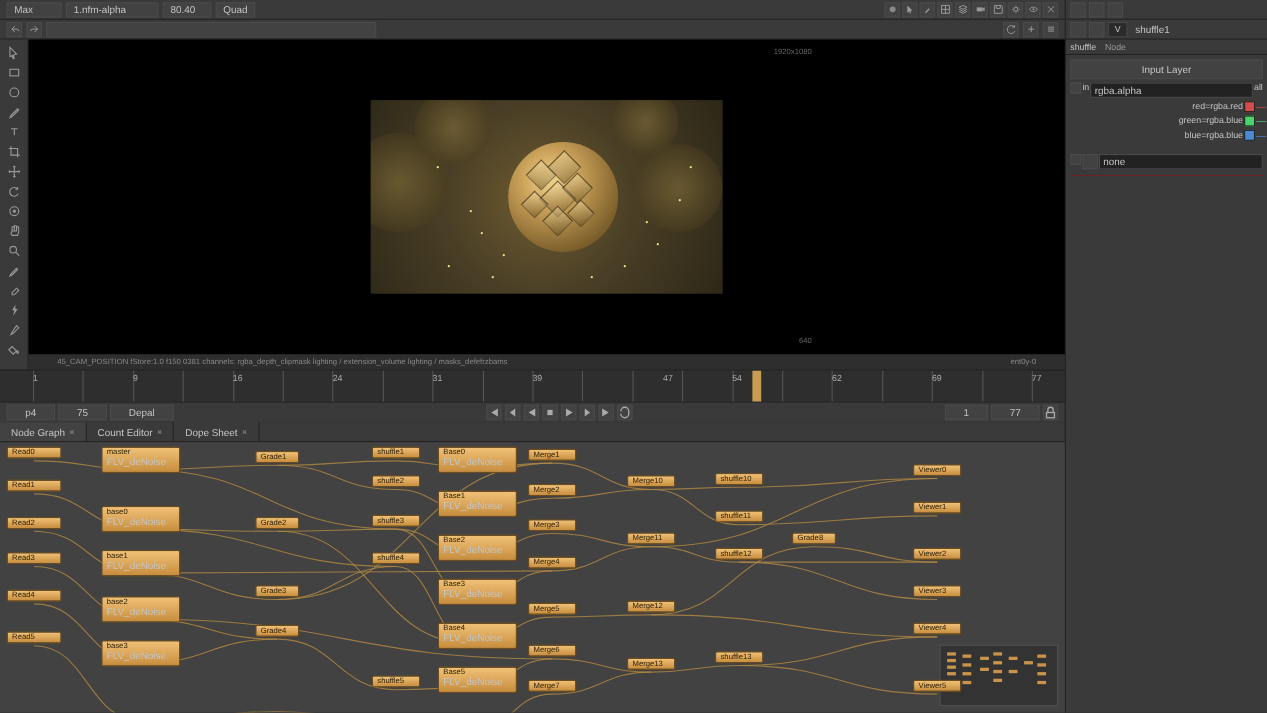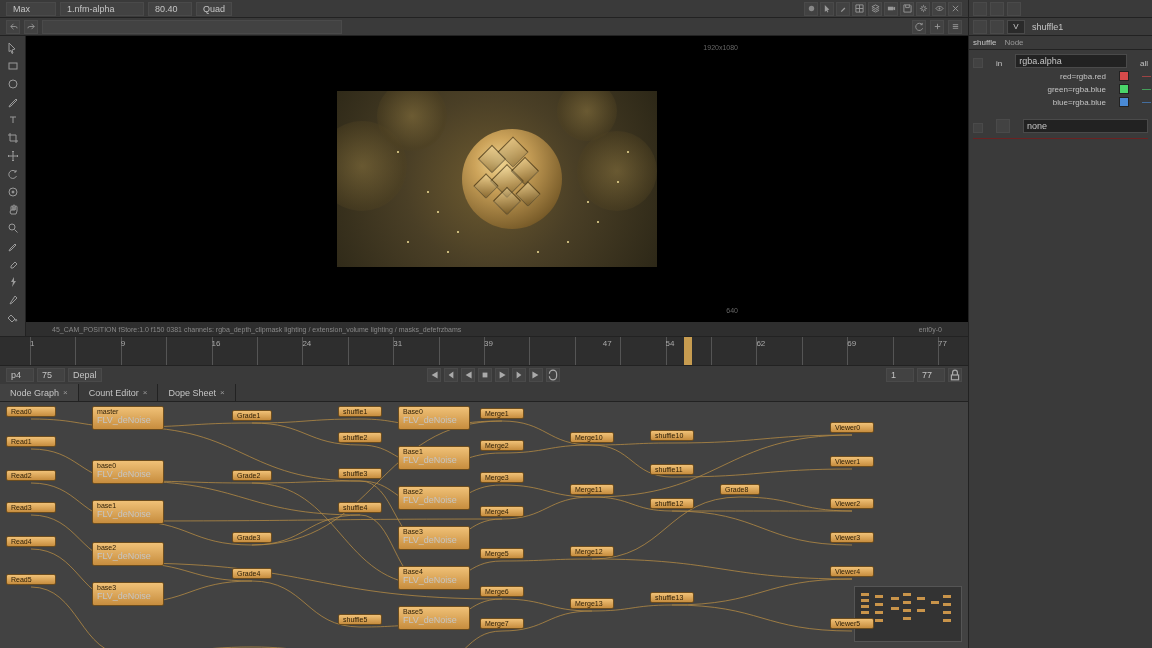--- a/index.html
+++ b/index.html
@@ -34,41 +34,41 @@
   .vpinfo{height:14px;background:var(--bg0);padding:0 26px;display:flex;align-items:center;white-space:nowrap;}
   .vpinfo .sp{flex:1;}
   
   .tlbar{height:30px;background:var(--bg0);border-top:1px solid #222;border-bottom:1px solid #222;display:flex;flex-direction:column;}
   .ruler{flex:1;position:relative;background:var(--bg0);margin:0 30px;}
   .ruler .tick{position:absolute;top:0;bottom:0;width:1px;background:#555;}
   .ruler .tl{position:absolute;top:2px;color:#aaa;font-size:8px;}
   .ruler .cursor{position:absolute;top:0;bottom:0;width:8px;background:var(--accent);opacity:.9;}
   .tlctrls{height:18px;background:var(--bg1);display:flex;align-items:center;gap:3px;padding:0 6px;}
   .tlctrls .btn{width:14px;height:14px;background:var(--bg2);border:1px solid var(--edge);display:flex;align-items:center;justify-content:center;}
-  .tlctrls .fld{background:var(--bg2);border:1px solid var(--edge);padding:1px 4px;min-width:28px;height:14px;display:inline-flex;align-items:center;}
+  .tlctrls .fld{background:var(--bg2);border:1px solid var(--edge);padding:1px 16px;min-width:28px;height:14px;display:inline-flex;align-items:center;}
   
   .tabs{height:18px;background:var(--bg1);border-bottom:1px solid #222;display:flex;align-items:stretch;}
   .tabs .tab{padding:3px 10px;border-right:1px solid #222;background:var(--bg1);display:flex;align-items:center;gap:4px;justify-content:space-between;}
   .tabs .tab.active{background:var(--bg2);}
   .tabs .tab .x{color:#999;font-size:8px;}
   .nodegraph{flex:1;position:relative;background:var(--bg2);overflow:hidden;}
   .nodegraph svg.wires{position:absolute;left:0;top:0;width:100%;height:100%;pointer-events:none;}
   .nodegraph svg.wires path{stroke:#b38a44;stroke-width:1;fill:none;opacity:.8;}
   .node{position:absolute;background:linear-gradient(#f0c177,#c78d3e);border:1px solid var(--node-edge);border-radius:2px;padding:1px 4px;font-size:7px;color:#2a1c05;white-space:nowrap;}
   .node.big{width:72px;height:24px;}
   .minimap{position:absolute;right:6px;bottom:6px;width:108px;height:56px;background:rgba(50,50,50,.9);border:1px solid #555;}
   .minimap .mn{position:absolute;width:8px;height:3px;background:#c9944a;}
   .status{height:14px;background:var(--bg1);border-top:1px solid #222;display:flex;align-items:center;justify-content:flex-end;padding:0 6px;gap:8px;font-size:8px;color:#aaa;}
   
   .side .stb{height:18px;background:var(--bg1);border-bottom:1px solid #222;display:flex;align-items:center;gap:3px;padding:0 4px;}
   .side .stb .b{width:14px;height:14px;background:var(--bg2);border:1px solid var(--edge);}
   .side .stb .hd{font-size:9px;margin-left:4px;}
   .side .section{padding:4px;display:flex;flex-direction:column;gap:3px;}
   .side .btnw{background:var(--bg2);border:1px solid var(--edge);text-align:center;padding:3px;}
-  .side .row{display:flex;align-items:flex-end;gap:13px;}
+  .side .row{display:flex;align-items:flex-start;gap:1px;}
   .side .row .lbl{flex:1;text-align:right;font-size:8px;}
   .side .row .sq{width:10px;height:10px;border:1px solid #222;}
   .side .field{flex:1;background:#222;border:1px solid var(--edge);height:14px;padding:0 3px;display:flex;align-items:center;}
   .side .divider{height:1px;background:#6b2222;margin:2px 0;}
   .tiny-tab{display:flex;gap:8px;padding:2px 4px;border-bottom:1px solid #222;}
   .tiny-tab span{font-size:8px;color:#999;}
   .tiny-tab span.active{color:var(--txt);}
 </style>
 </head>
 <body>
@@ -553,20 +553,21 @@
       <span class="b"></span>
       <span class="b"></span>
       <span class="b" style="background:#2a2a2a;width:18px;text-align:center;line-height:12px;font-size:8px">V</span>
       <span class="hd">shuffle1</span>
     </div>
     <div class="tiny-tab">
       <span class="active">shuffle</span>
       <span>Node</span>
     </div>
     <div class="section">
+      <div class="btnw">Input Layer</div>
       <div class="row">
         <span style="width:10px;height:10px;border:1px solid var(--edge);background:var(--bg2)"></span>
         <span style="font-size:8px">in</span>
         <span class="field">rgba.alpha</span>
         <span style="font-size:8px">all</span>
       </div>
       <div class="row">
           <span class="lbl">red=rgba.red</span>
           <span class="sq" style="background:#d54a4a"></span>
           <span style="width:6px;color:#d54a4a">—</span>

